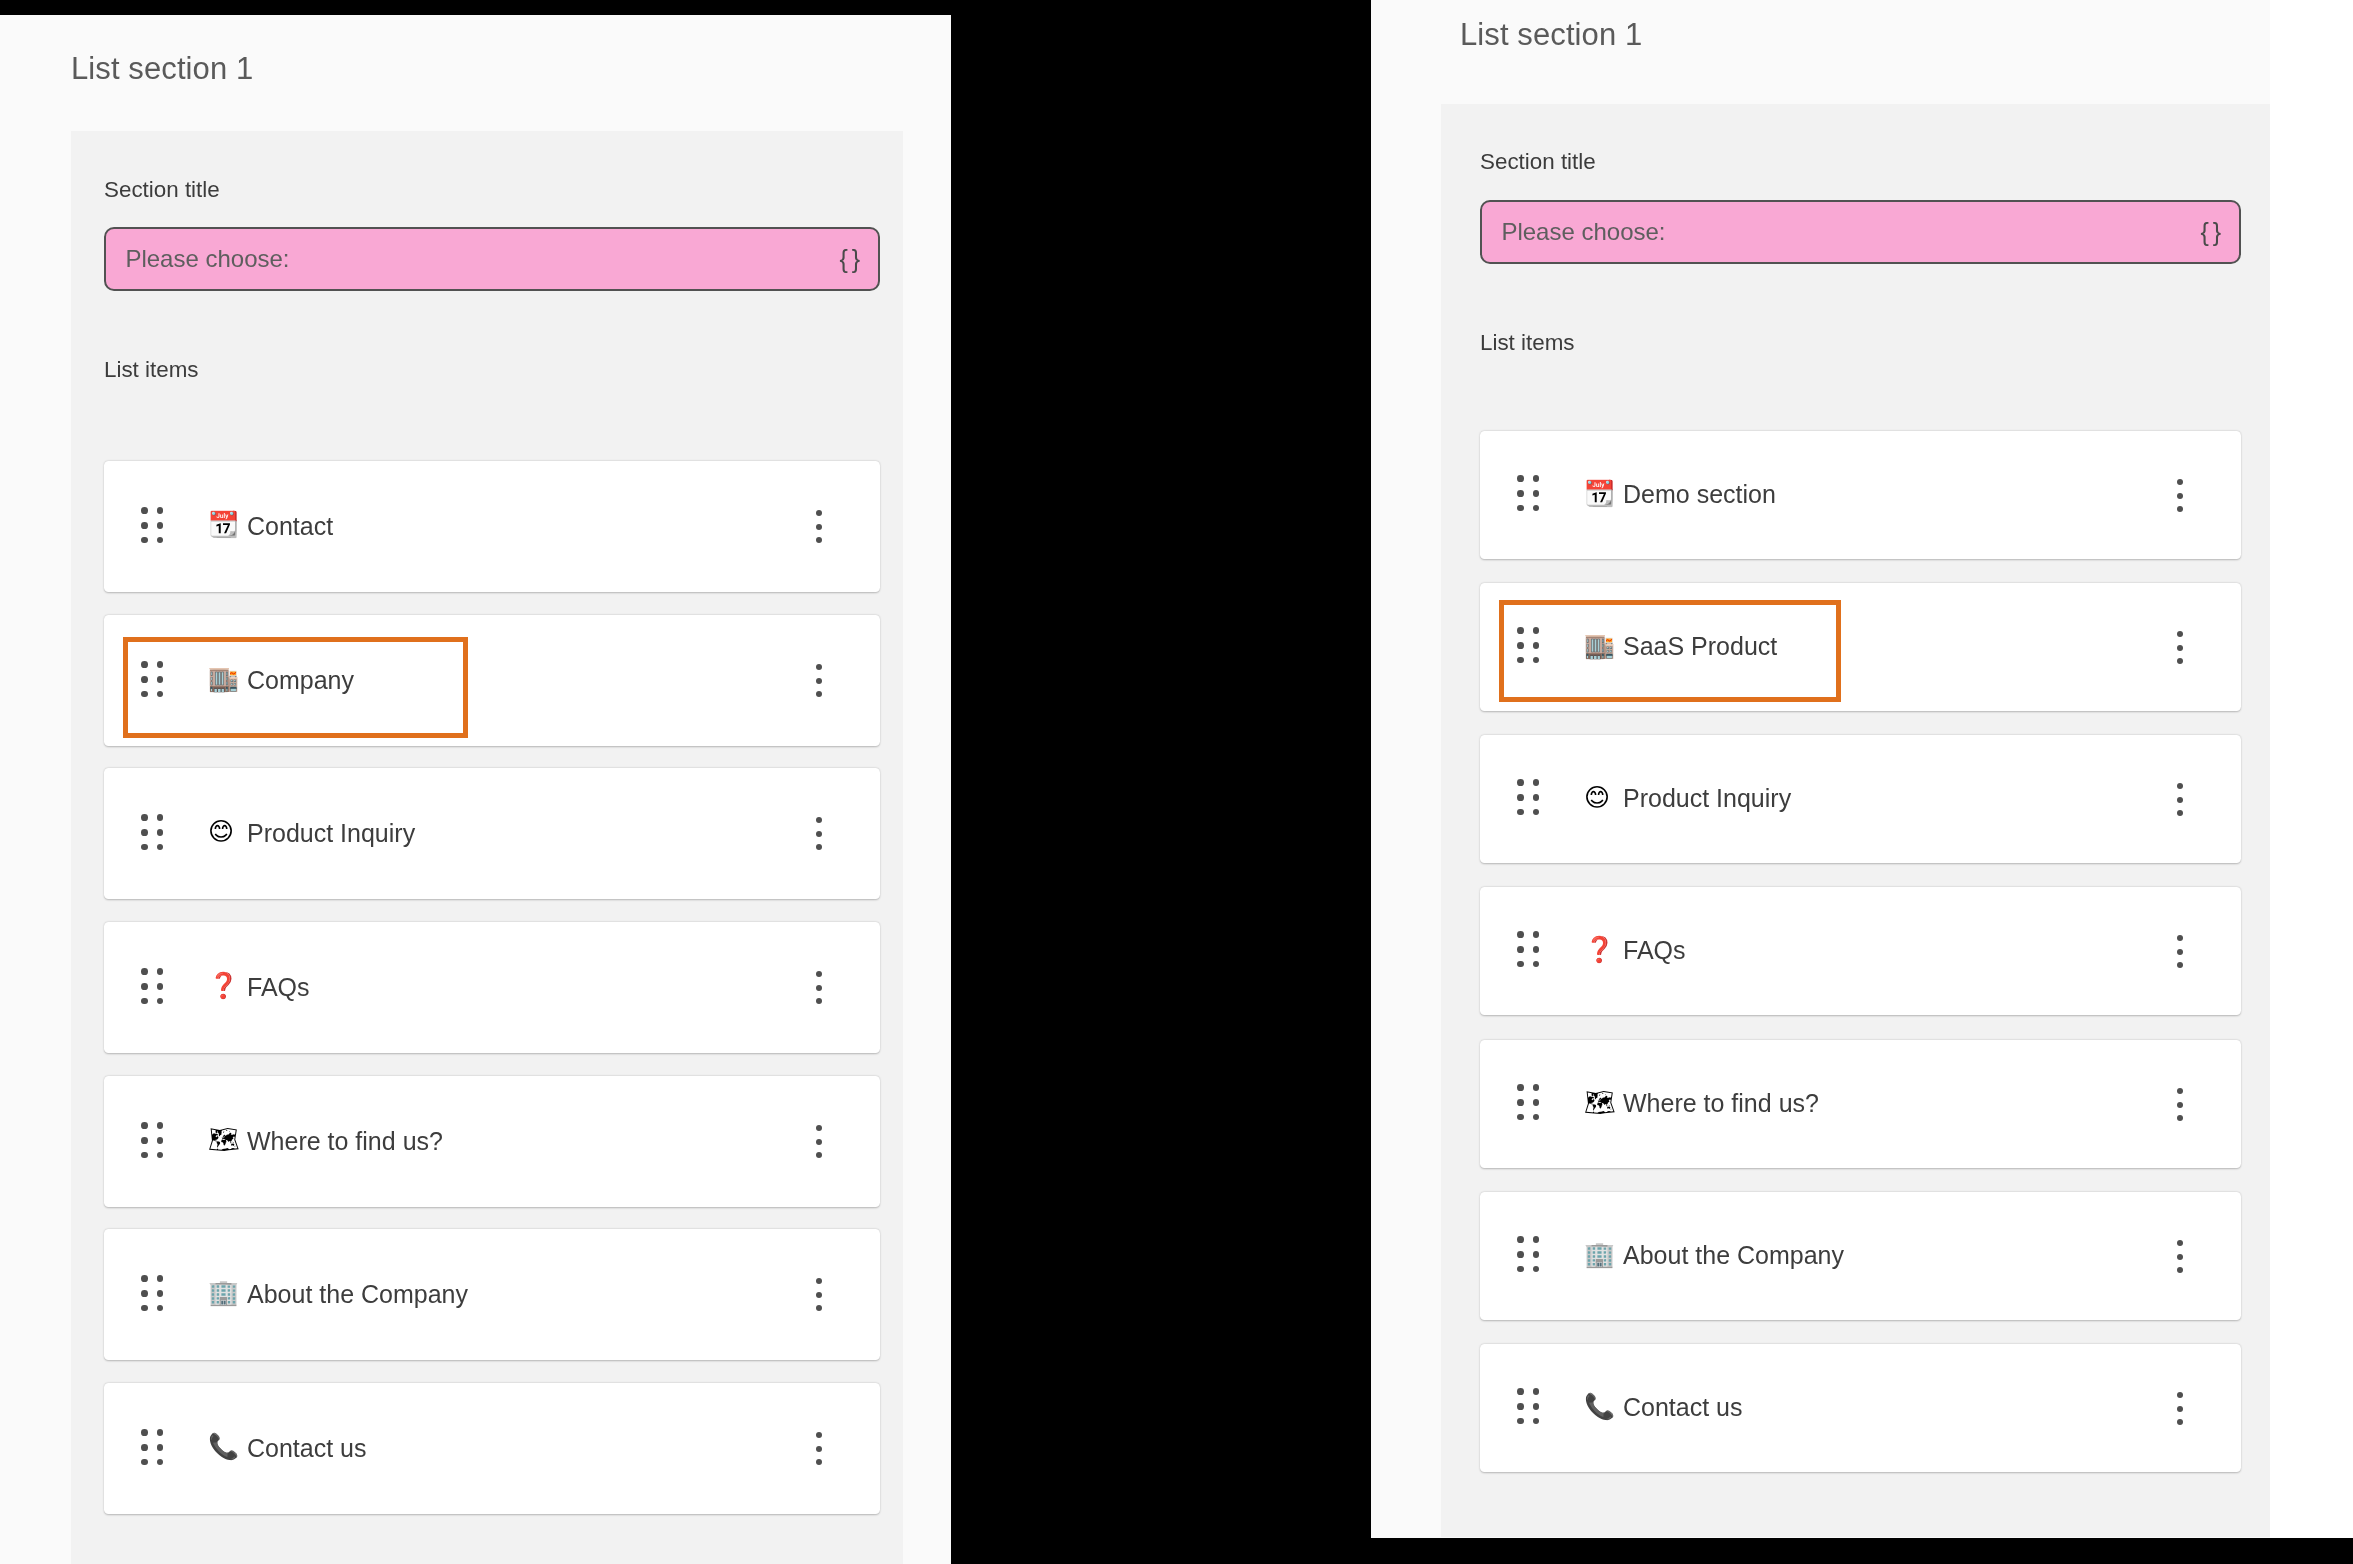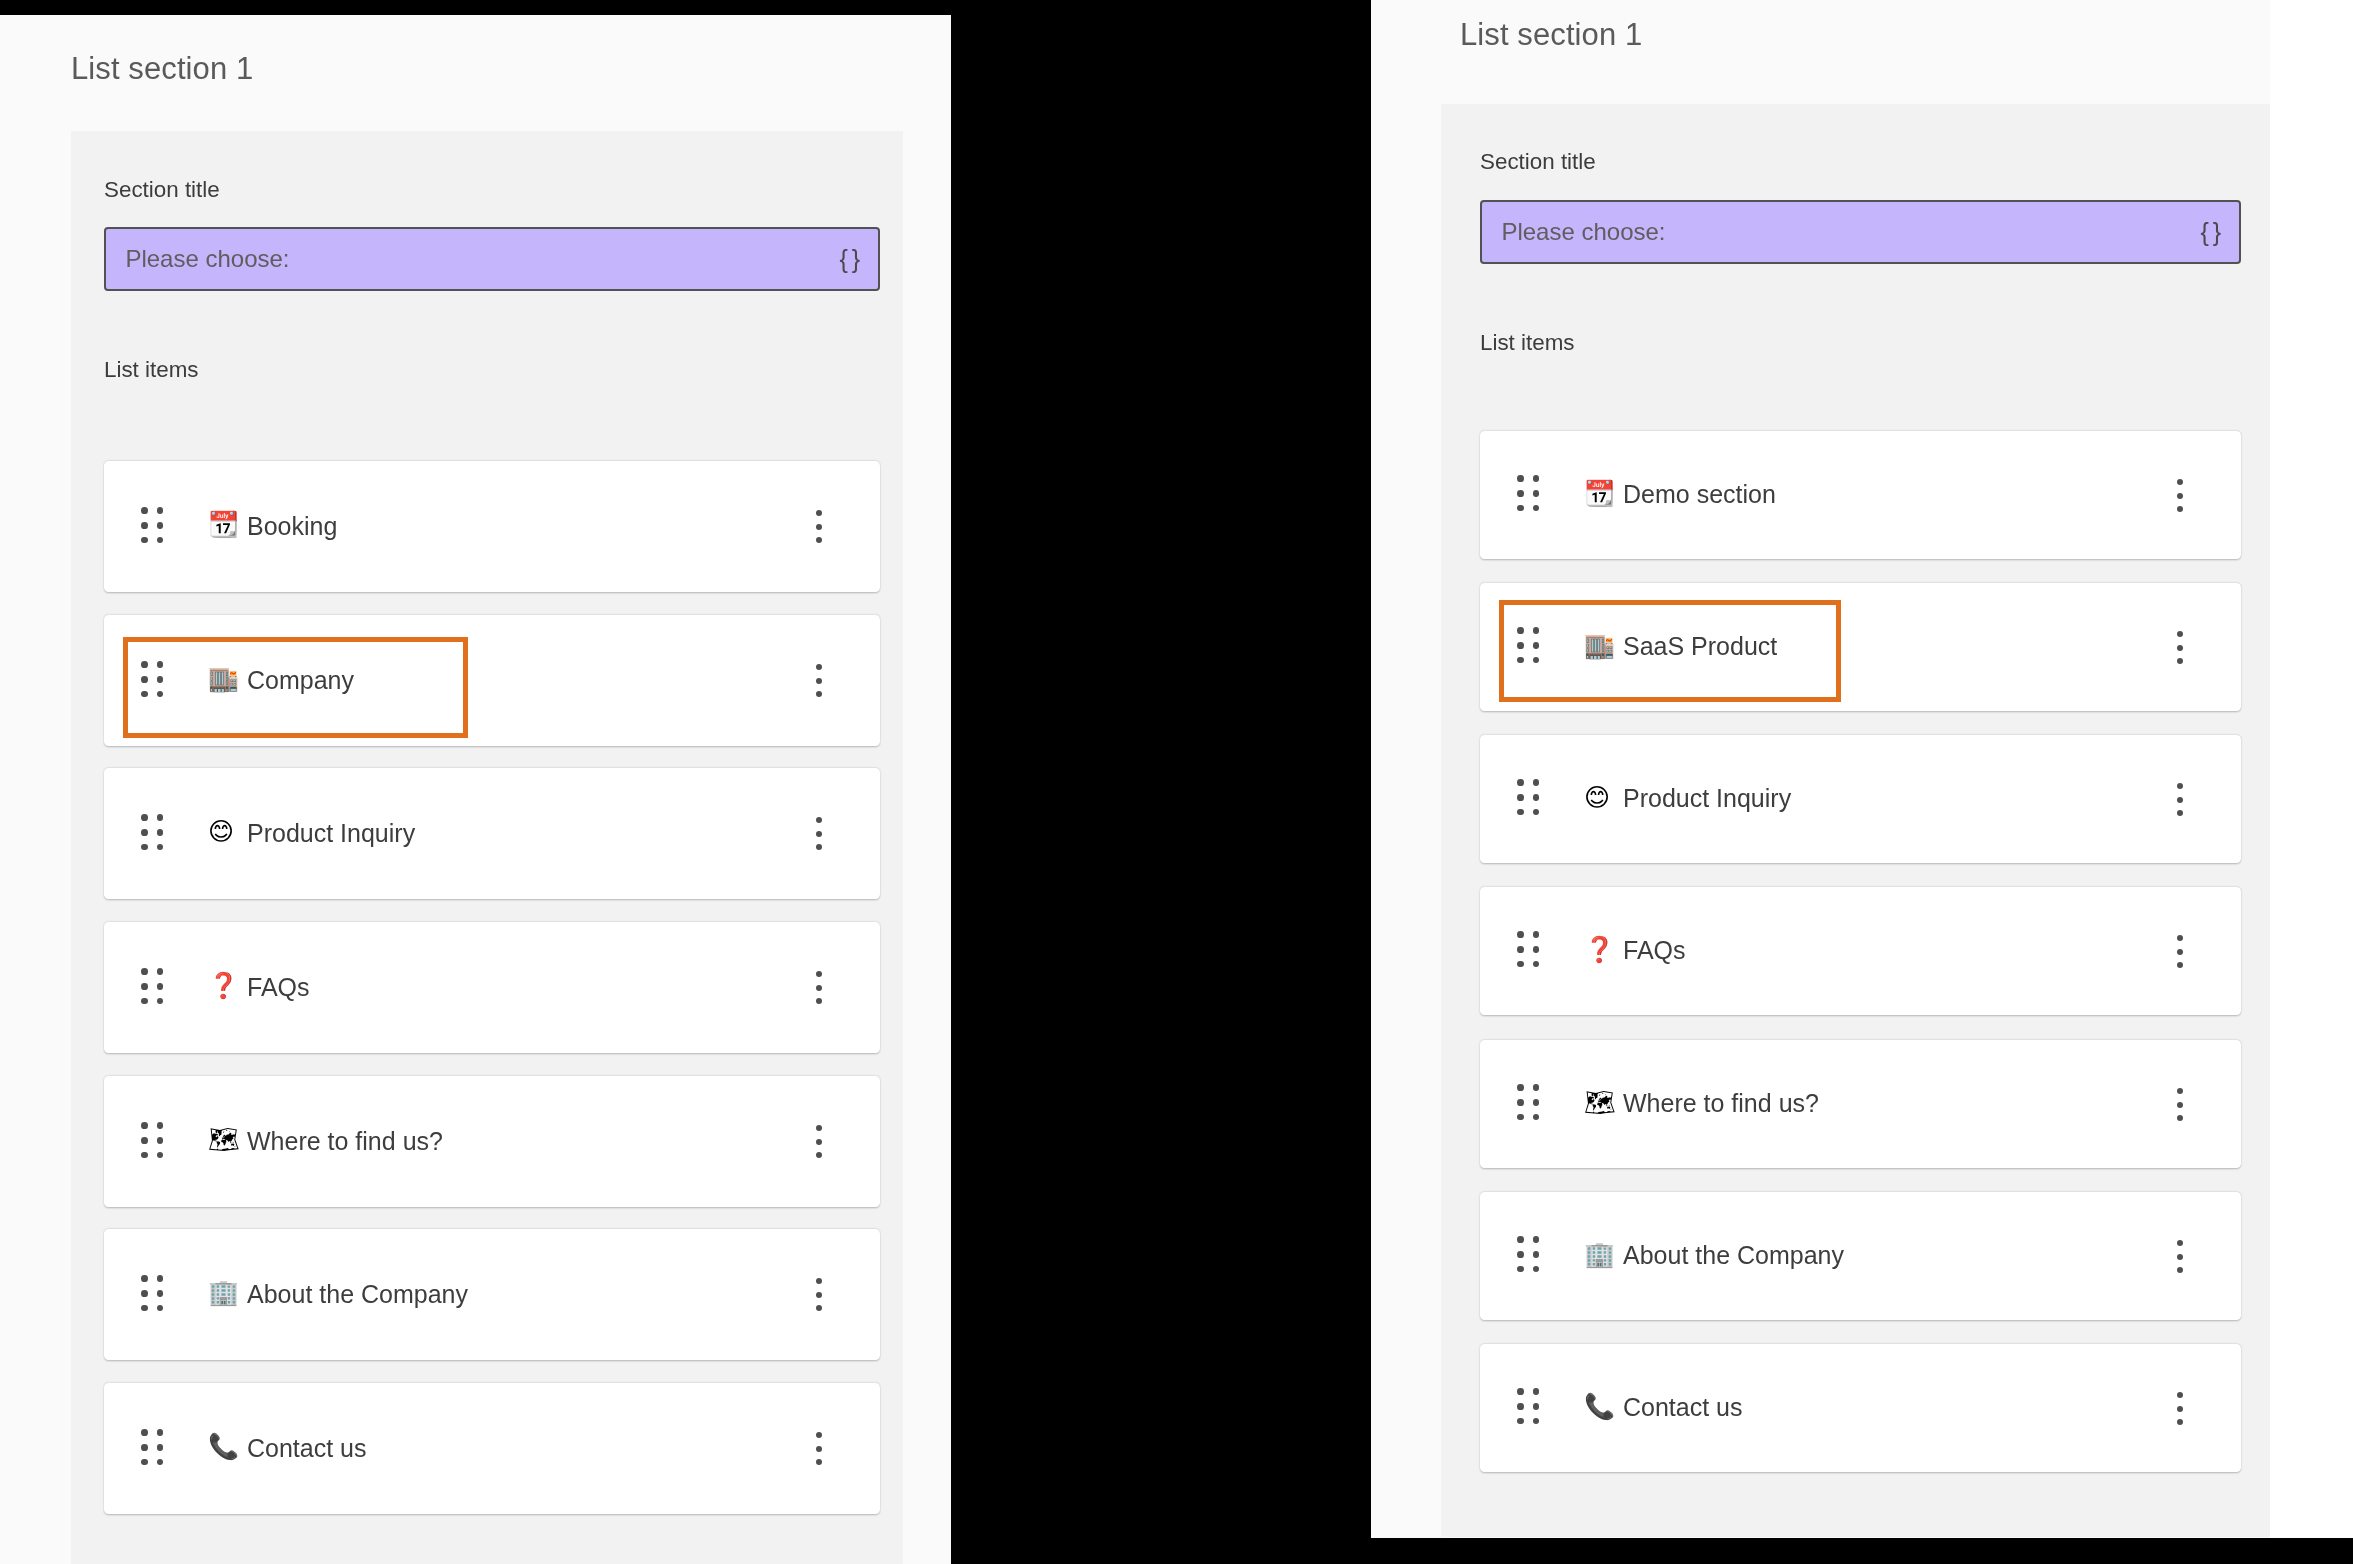--- a/index.html
+++ b/index.html
@@ -73,23 +73,23 @@
     position: absolute;
     font-size: 22.4px;
     font-weight: 400;
     color: #3c3c3c;
     white-space: nowrap;
   }
 
   .select-box {
     position: absolute;
     box-sizing: border-box;
-    background: #c4b5fd;
+    background: #f9a8d4;
     border: 2.2px solid #525252;
-    border-radius: 4px;
+    border-radius: 10px;
     display: flex;
     align-items: center;
     justify-content: space-between;
     padding: 0 19.4px 0 19.4px;
   }
   .select-placeholder {
     font-size: 24px;
     color: #5e5e5e;
     white-space: nowrap;
   }
@@ -196,21 +196,21 @@
         <div class="list-row" style="position: absolute; left: 0px; top: 0px; height: 131px;">
           <div class="drag-handle" style="left: 37px; top: 46px;">
             <i></i>
             <i></i>
             <i></i>
             <i></i>
             <i></i>
             <i></i>
           </div>
           <span class="row-emoji" style="left: 104px; top: 51px;">📆</span>
-          <span class="row-label" style="left: 143px; top: 51px;">Booking</span>
+          <span class="row-label" style="left: 143px; top: 51px;">Contact</span>
           <div class="kebab" style="left: 712px; top: 49px;">
             <i></i>
             <i></i>
             <i></i>
           </div>
         </div>
         <div class="list-row" style="position: absolute; left: 0px; top: 154px; height: 131px;">
           <div class="drag-handle" style="left: 37px; top: 46px;">
             <i></i>
             <i></i>

